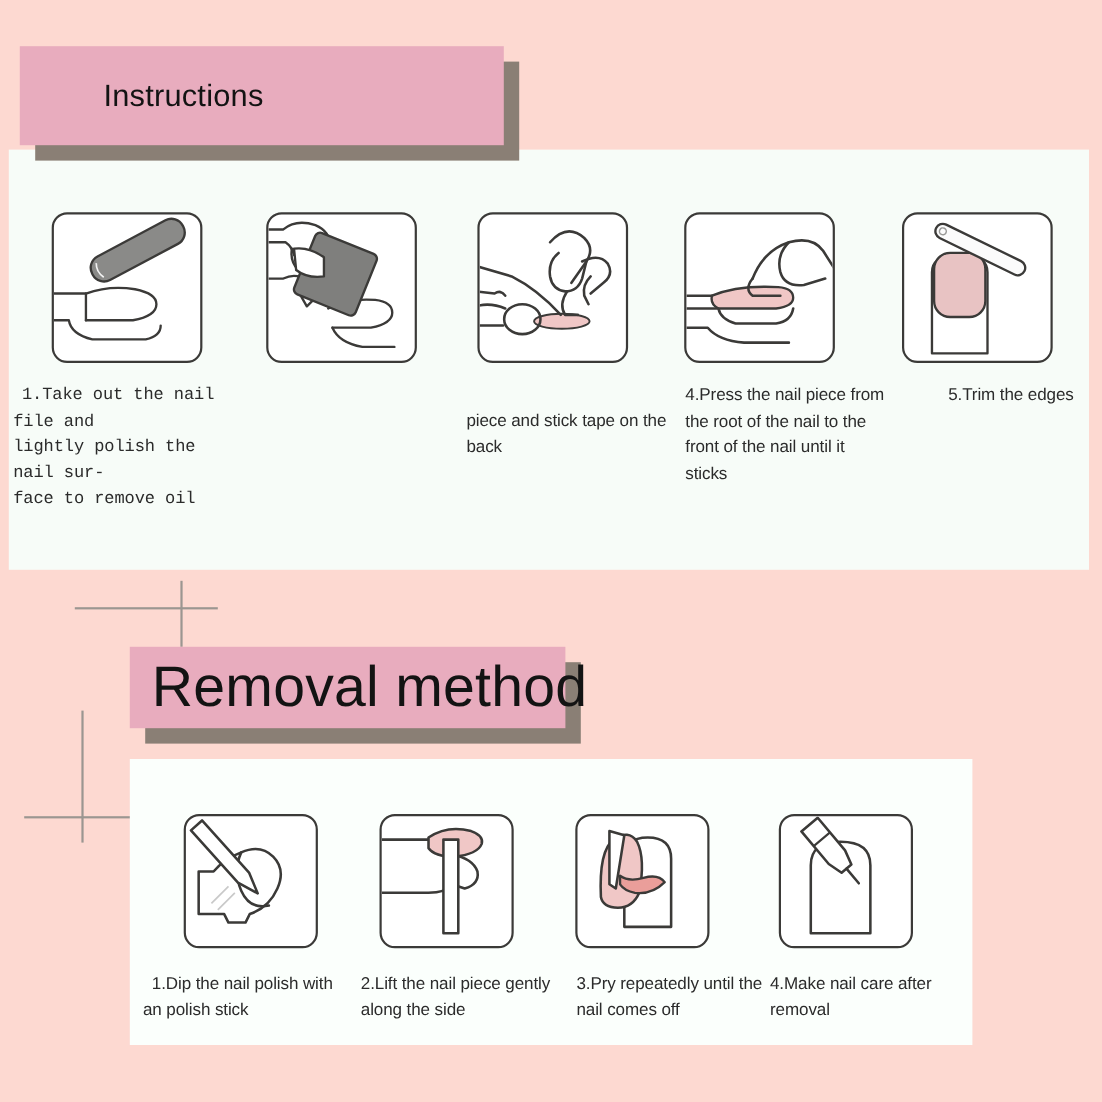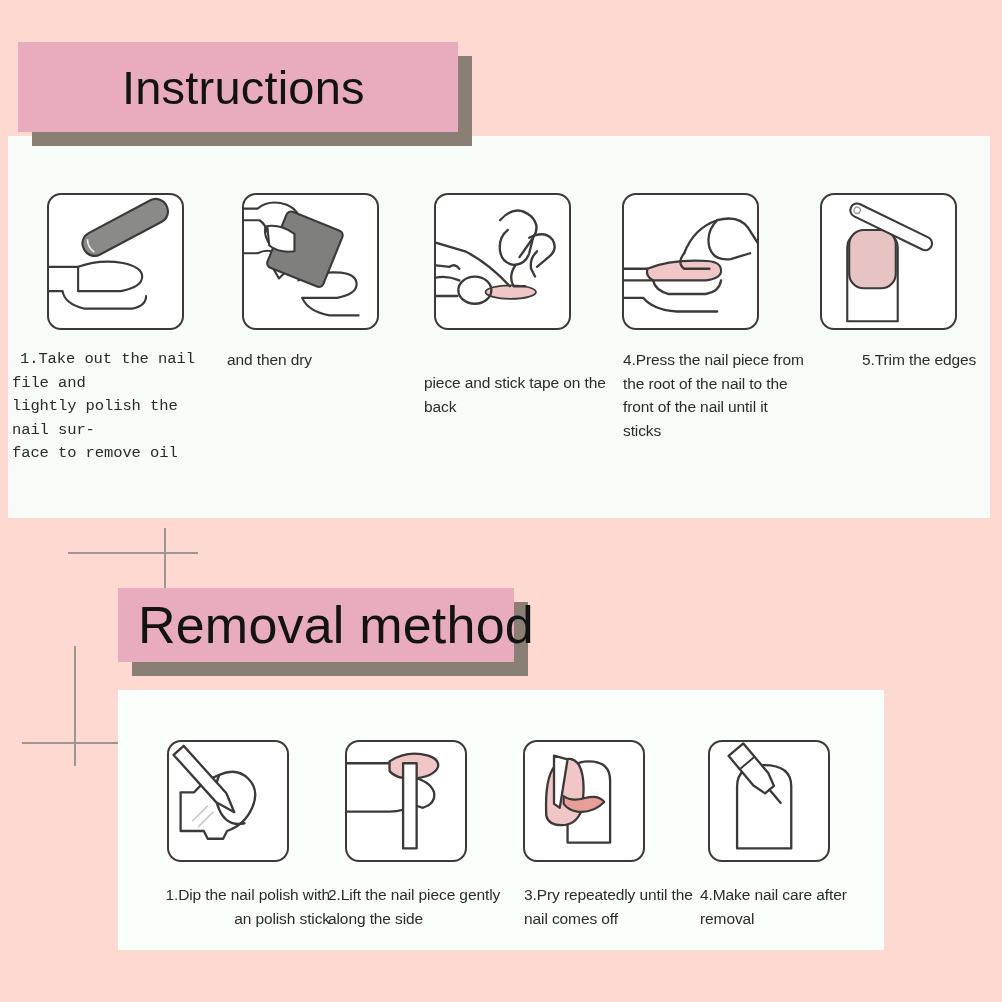--- a/index.html
+++ b/index.html
@@ -68,21 +68,21 @@
   .cross .v { width: 2px; }
 </style>
 </head>
 <body>
 
 <div class="panel" style="left:8px; top:136px; width:982px; height:382px;"></div>
 
 <div class="header-wrap" style="left:18px; top:42px; width:450px; height:100px;">
   <div class="header-shadow" style="left:14px; top:14px; width:440px; height:90px;"></div>
   <div class="header-band" style="left:0px; top:0px; width:440px; height:90px;">
-    <span class="header-text" style="font-size:47px; margin-left:104px;">Instructions</span>
+    <span class="header-text" style="font-size:28px; margin-left:76px;">Instructions</span>
   </div>
 </div>
 
 <div class="illus" style="left:47px; top:193px; width:137px; height:137px;">
   <svg viewBox="0 0 137 137">
     <g fill="none" stroke="#3b3a38" stroke-width="2.2" stroke-linejoin="round" stroke-linecap="round">
       <path d="M-6 74 L30 74 Q52 66 76 70 Q96 74 96 84 Q96 95 74 99 L30 99"></path>
       <path d="M-6 99 L14 99 Q16 112 36 117 L86 117 Q100 114 100 104"></path>
       <path d="M30 74 L30 99"></path>
     </g>
@@ -153,21 +153,20 @@
   </svg>
 </div>
 
 <div class="caption" style="left:12px; top:348px; width:210px;font-family:Liberation Mono, monospace;">
   <div style="text-indent:8px;">1.Take out the nail file and</div>
   <div>lightly polish the nail sur-</div>
   <div>face to remove oil</div>
 </div>
 
 <div class="caption" style="left:227px; top:348px; width:208px;">
-  <div>and then dry</div>
 </div>
 
 <div class="caption" style="left:424px; top:371px; width:206px;">
   <div>piece and stick tape on the</div>
   <div>back</div>
 </div>
 
 <div class="caption" style="left:623px; top:348px; width:200px;">
   <div>4.Press the nail piece from</div>
   <div>the root of the nail to the</div>
@@ -238,21 +237,21 @@
   <svg viewBox="0 0 122 122">
     <path d="M28 110 L28 46 Q28 24 56 24 Q84 24 84 46 L84 110 Z" fill="#ffffff" stroke="#3b3a38" stroke-width="2.4" stroke-linejoin="round"></path>
     <g transform="rotate(-40 70 50)">
       <path d="M54 -10 L74 -10 L74 30 L70 44 L58 44 L54 30 Z" fill="#ffffff" stroke="#3b3a38" stroke-width="2.4" stroke-linejoin="round"></path>
       <path d="M54 8 L74 8" stroke="#3b3a38" stroke-width="2"></path>
       <path d="M64 44 L64 62" stroke="#3b3a38" stroke-width="2.4" stroke-linecap="round"></path>
     </g>
   </svg>
 </div>
 
-<div class="caption" style="left:130px; top:883px; width:200px;text-align:right;">
+<div class="caption" style="left:130px; top:883px; width:200px;">
   <div style="text-indent:8px;">1.Dip the nail polish with</div>
   <div>an polish stick</div>
 </div>
 
 <div class="caption" style="left:328px; top:883px; width:196px;">
   <div>2.Lift the nail piece gently</div>
   <div>along the side</div>
 </div>
 
 <div class="caption" style="left:524px; top:883px; width:190px;">

